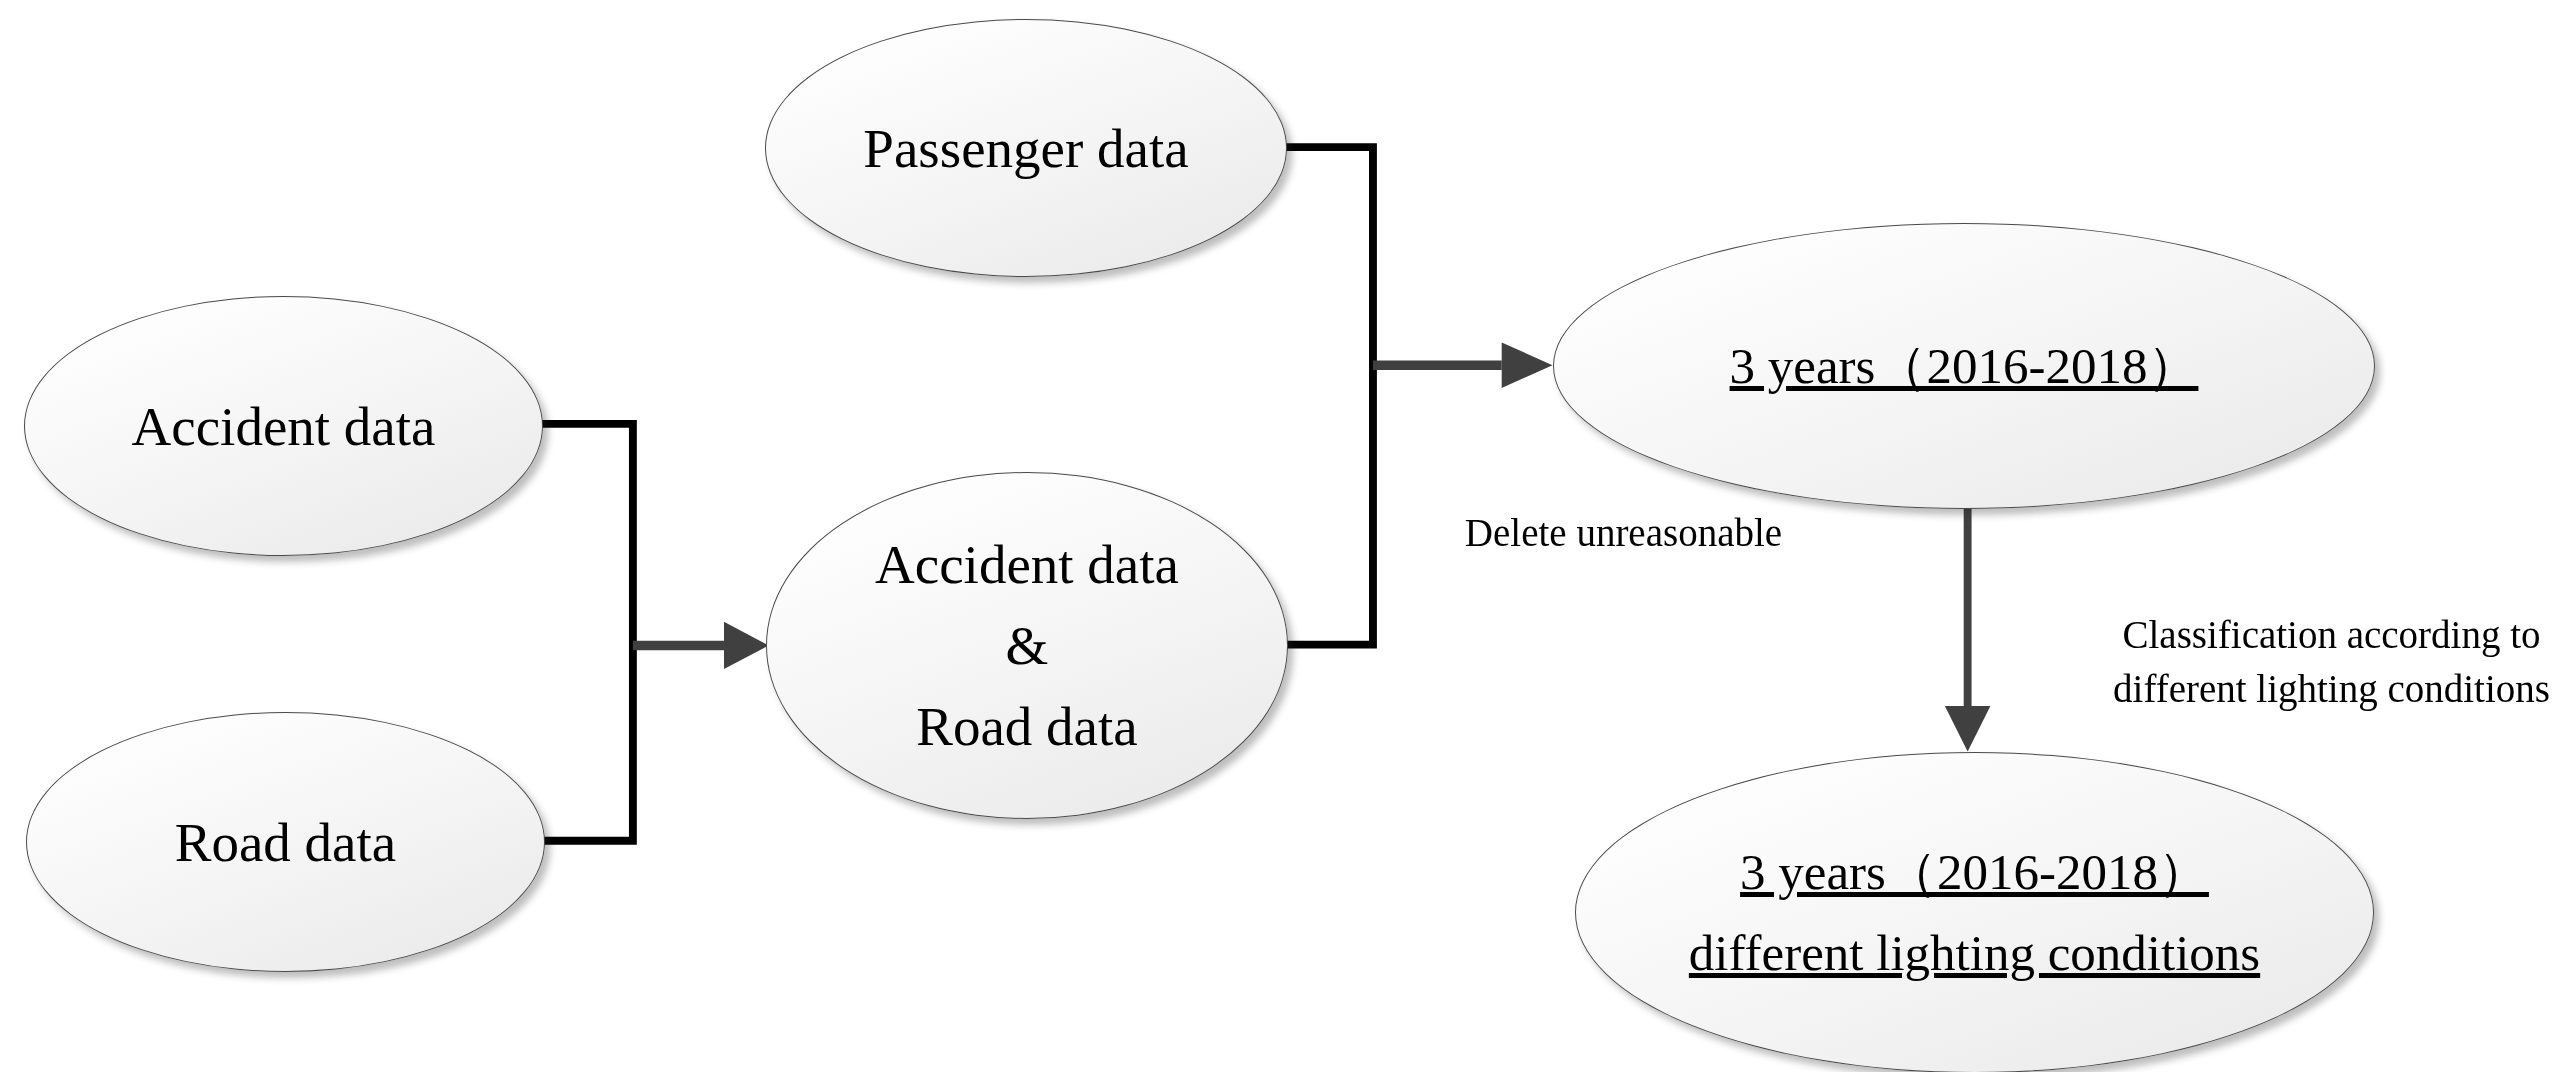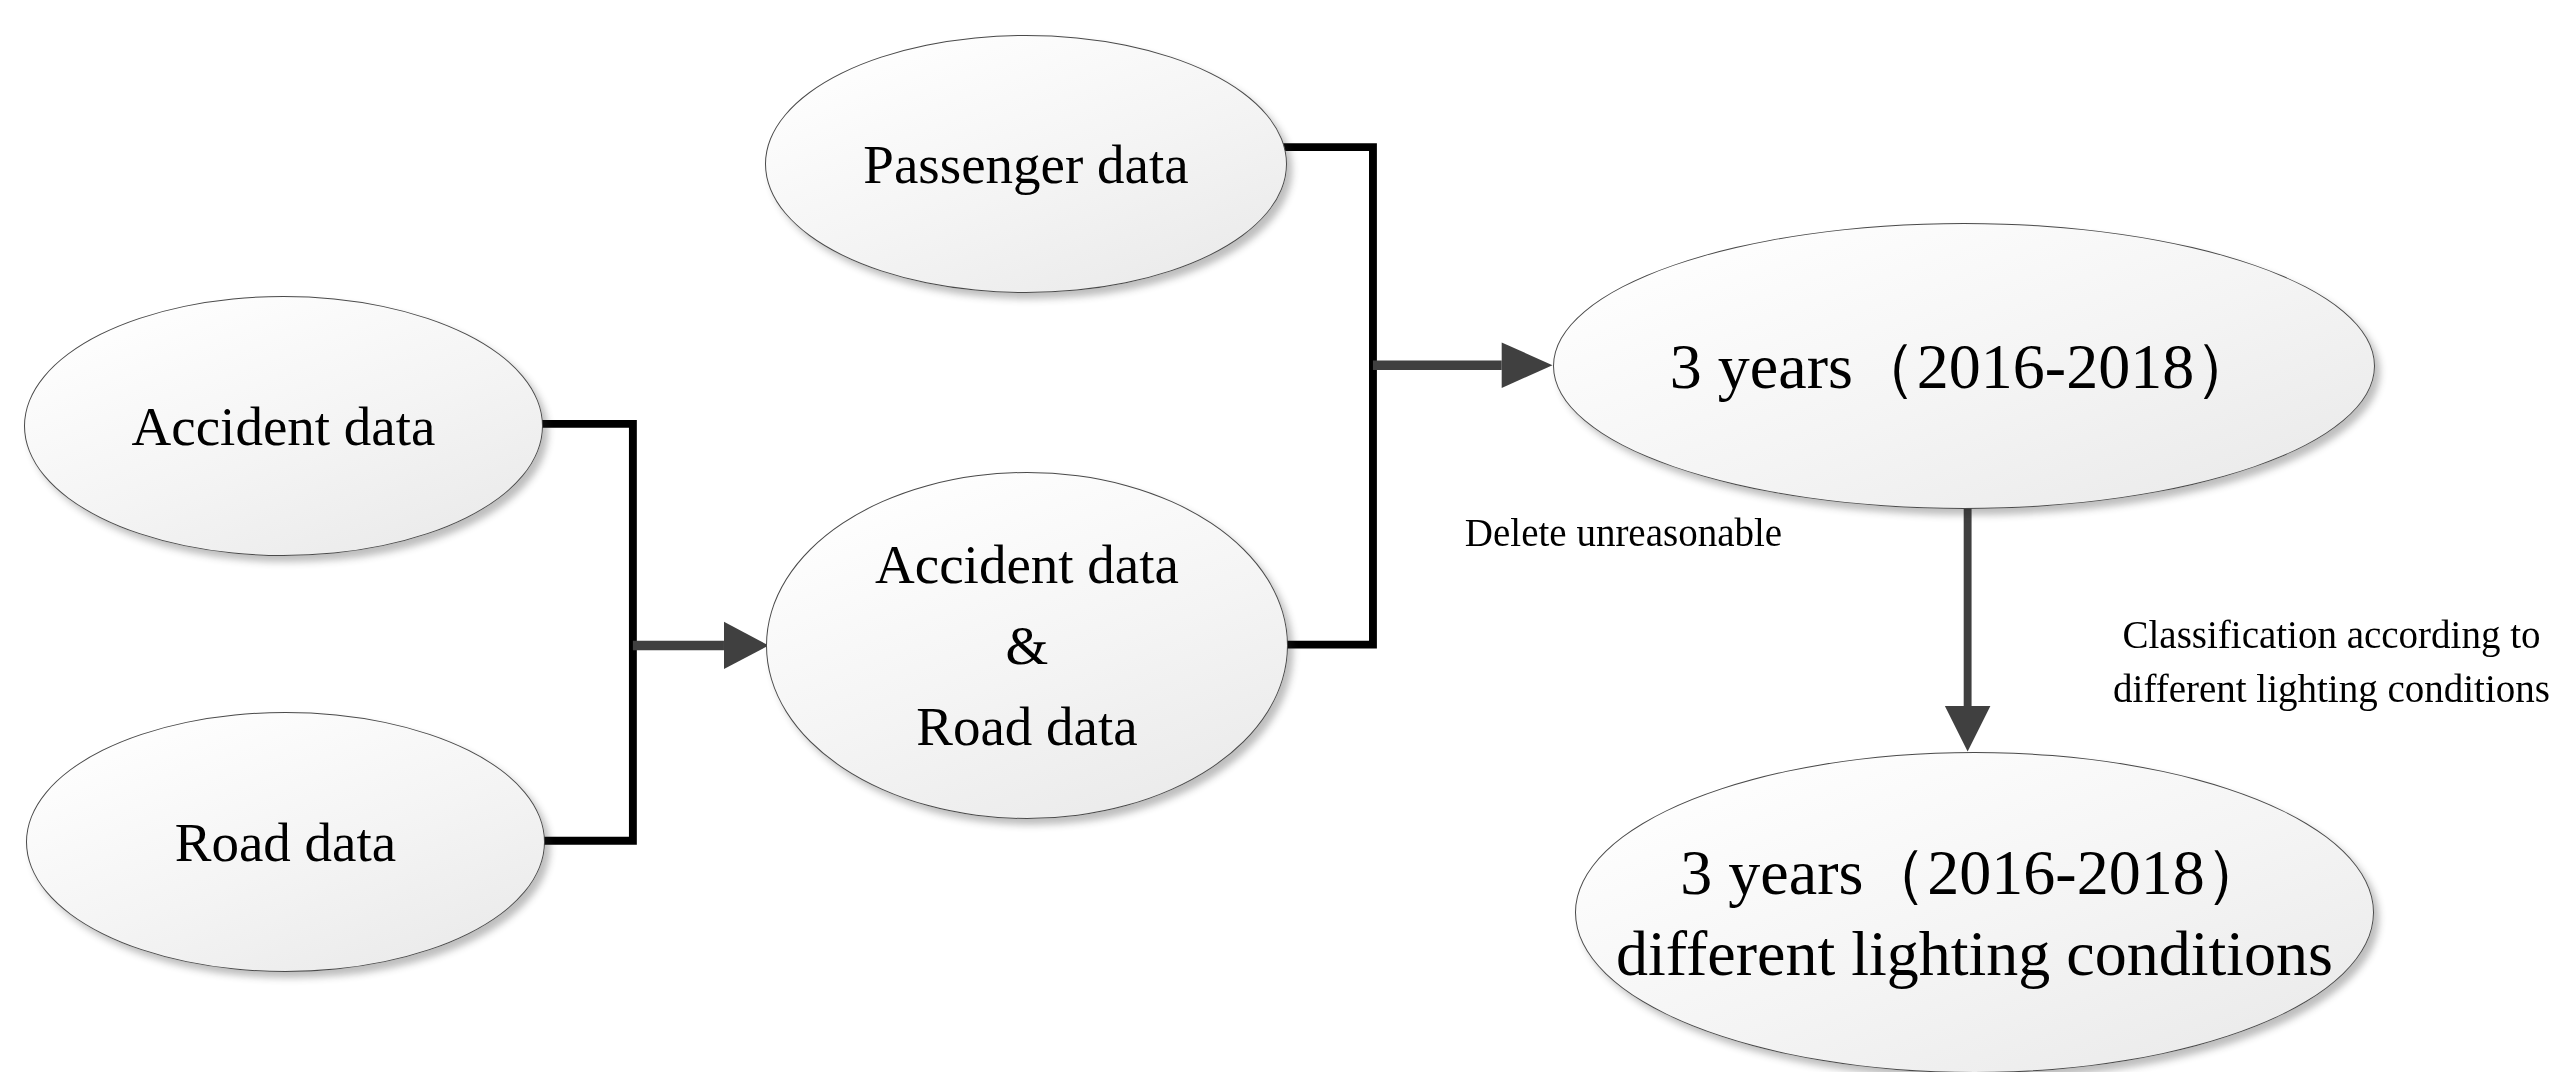--- a/index.html
+++ b/index.html
@@ -35,25 +35,25 @@
     align-items: center;
     justify-content: center;
     text-align: center;
   }
   .node .line {
     display: block;
     white-space: nowrap;
     line-height: 81px;
   }
   .font-left  { font-size: 55px; }
-  .font-right { font-size: 64px; }
+  .font-right { font-size: 51px; text-decoration: underline; }
 
   #node-accident-data            { left: 24px;   top: 296px; width: 517px; height: 258px; }
   #node-road-data                { left: 26px;   top: 712px; width: 517px; height: 258px; }
-  #node-passenger-data           { left: 765px;  top: 35px;  width: 520px; height: 256px; }
+  #node-passenger-data           { left: 765px;  top: 19px;  width: 520px; height: 256px; }
   #node-accident-road-data       { left: 766px;  top: 472px; width: 520px; height: 345px; }
   #node-accident-dataset-3y      { left: 1553px; top: 223px; width: 820px; height: 284px; }
   #node-accident-datasets-light  { left: 1575px; top: 752px; width: 797px; height: 319px; }
 
   .edge-label {
     position: absolute;
     width: 495px;
     text-align: center;
     font-size: 39px;
     line-height: 54px;

